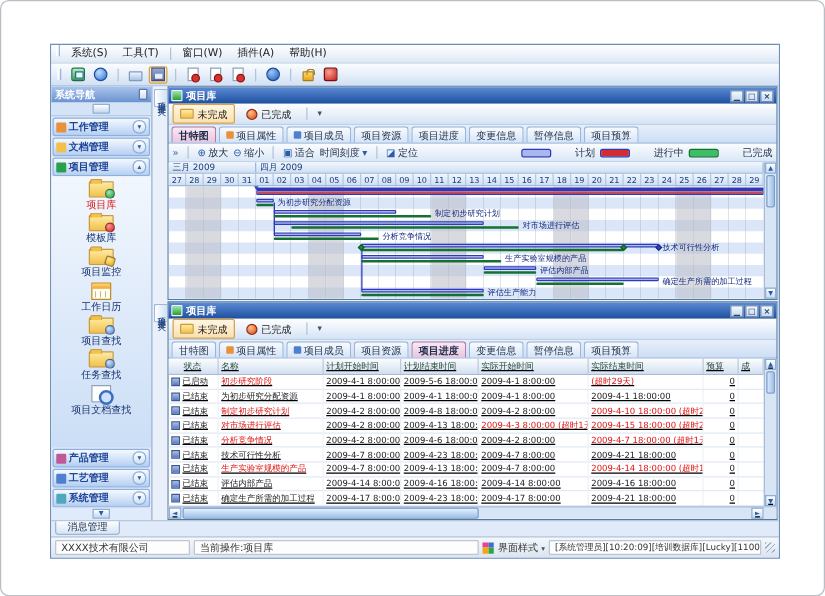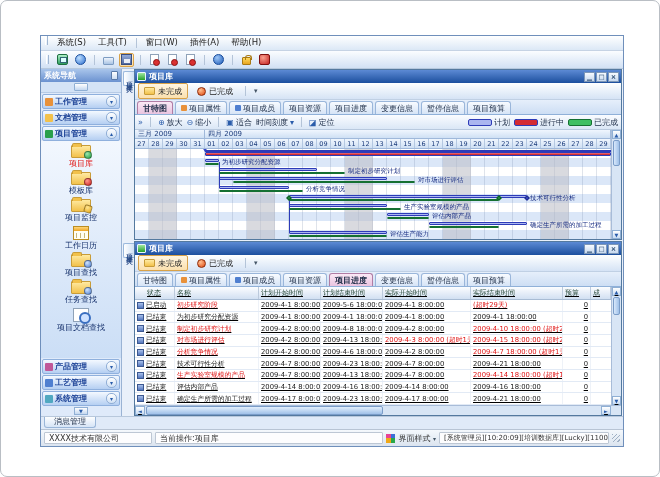--- a/index.html
+++ b/index.html
@@ -79,21 +79,21 @@
   .p-tabs { height:15px; flex:none; display:flex; align-items:flex-end; gap:2px; padding:0 2px; background:linear-gradient(#e6effb,#cddef4); border-bottom:1px solid #8fb0d8; }
   .ptab { height:13px; display:flex; align-items:center; gap:2px; font-size:8px; color:#1c2c46; padding:0 5px; background:linear-gradient(#f8fbff,#d6e4f6); border:1px solid #9ab6da; border-bottom:none; border-radius:3px 3px 0 0; white-space:nowrap; }
   .ptab.active { background:linear-gradient(#fbe9f6,#e9c4e0); border-color:#b07da4; font-weight:bold; }
   .ptab .tico { width:6px; height:6px; border-radius:1px; }
 
   
   .g-toolbar { height:15px; flex:none; display:flex; align-items:center; gap:4px; padding:0 3px; font-size:8px; color:#1c2c46; background:linear-gradient(#fafcff,#dae7f6); border-bottom:1px solid #b8c9de; }
   .gsym { color:#2a5caa; font-size:8px; }
   .tool { display:flex; align-items:center; gap:2px; }
   .legend { margin-left:auto; display:flex; align-items:center; gap:4px; }
-  .leg { display:flex; align-items:center; gap:2px; font-size:8px; color:#1c2c46;text-align:right; }
+  .leg { display:flex; align-items:center; gap:19px; font-size:8px; color:#1c2c46;text-align:right; }
   .leg .sw { width:24px; height:7px; border-radius:2px; }
   .gantt { flex:1; min-height:0; display:flex; }
   .g-area { flex:1; min-width:0; display:flex; flex-direction:column; background:#fff; position:relative; }
   .g-mrow { height:9px; flex:none; position:relative; border-bottom:1px solid #9fb8da; background:linear-gradient(#f0f6fe,#cfe0f4); }
   .g-month { position:absolute; top:0; bottom:0; border-right:1px solid #9fb8da; font-size:7px; color:#1c3c7c; padding-left:3px; line-height:9px; white-space:nowrap; overflow:hidden; }
   .g-drow { height:10px; flex:none; display:flex; border-bottom:1px solid #9fb8da; background:linear-gradient(#f0f6fe,#cfe0f4); }
   .g-day { flex:1; font-size:6.5px; color:#1c3c7c; text-align:center; line-height:10px; border-right:1px solid #b4c8e2; overflow:hidden; }
   .g-body { flex:1; position:relative; overflow:hidden; }
   .band { position:absolute; left:0; right:0; height:10%; }
   .band.odd { background:#dbe7f8; }

